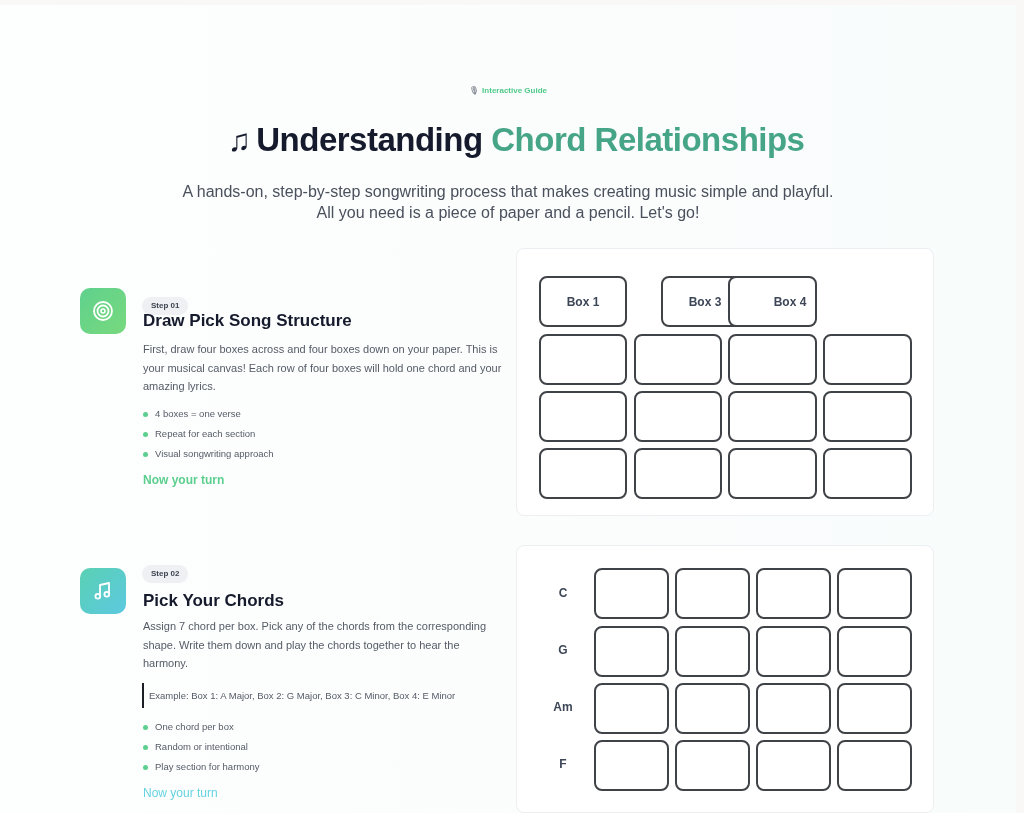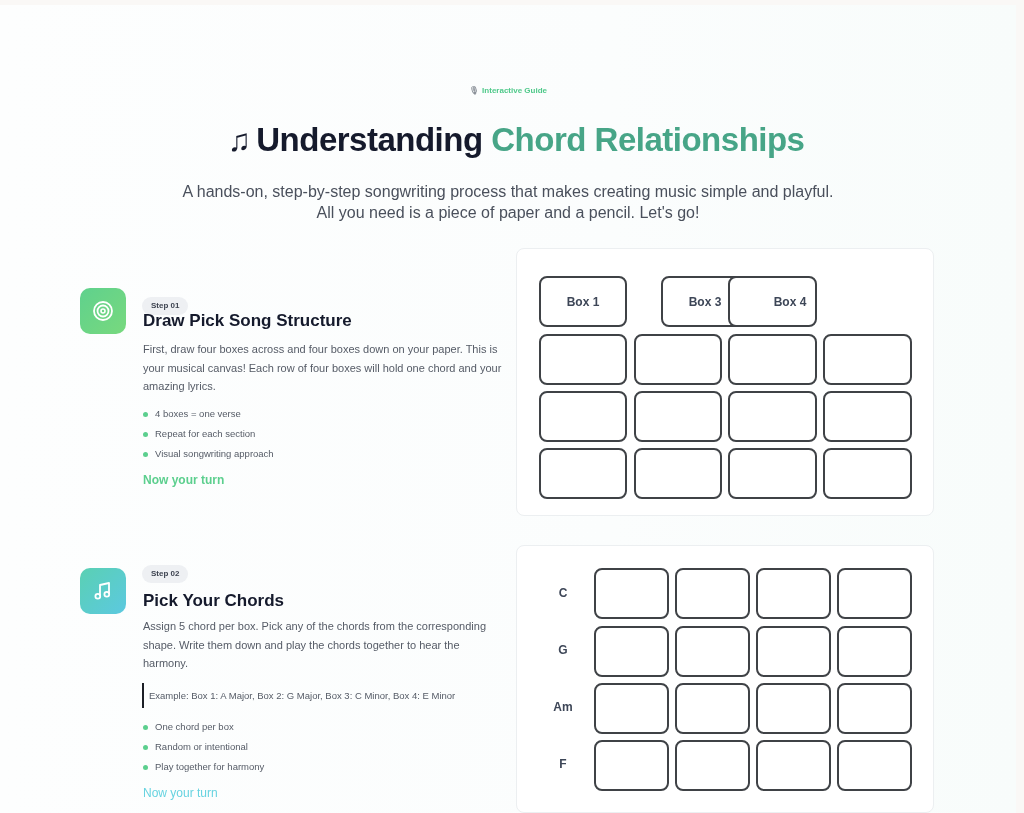--- a/index.html
+++ b/index.html
@@ -156,26 +156,26 @@
 
   <div class="step-icon s2">
     <svg width="22" height="22" viewBox="0 0 22 22">
       <path d="M8 16 V5 L17 3 V14" fill="none" stroke="#fff" stroke-width="1.8" stroke-linejoin="round"></path>
       <circle cx="5.8" cy="16.2" r="2.4" fill="none" stroke="#fff" stroke-width="1.8"></circle>
       <circle cx="14.8" cy="14.2" r="2.4" fill="none" stroke="#fff" stroke-width="1.8"></circle>
     </svg>
   </div>
   <div class="step-pill" style="left:142px; top:560px;">Step 02</div>
   <h2 class="step-heading" style="left:143px; top:586px;">Pick Your Chords</h2>
-  <p class="step-desc" style="left:143px; top:612px;">Assign 5 chord per box. Pick any of the chords from the corresponding shape. Write them down and play the chords together to hear the harmony.</p>
+  <p class="step-desc" style="left:143px; top:612px;">Assign 7 chord per box. Pick any of the chords from the corresponding shape. Write them down and play the chords together to hear the harmony.</p>
   <div class="example">Example: Box 1: A Major, Box 2: G Major, Box 3: C Minor, Box 4: E Minor</div>
   <ul class="bullets" style="left:143px; top:712px;">
     <li><span class="dot"></span><span>One chord per box</span></li>
     <li><span class="dot"></span><span>Random or intentional</span></li>
-    <li><span class="dot"></span><span>Play together for harmony</span></li>
+    <li><span class="dot"></span><span>Play section for harmony</span></li>
   </ul>
   <a class="cta c2" style="left:143px; top:781px;">Now your turn</a>
 
   <div class="card k2">
     <div class="chord-label" style="left:26px; top:40px;">C</div>
     <div class="chord-label" style="left:26px; top:97px;">G</div>
     <div class="chord-label" style="left:26px; top:154px;">Am</div>
     <div class="chord-label" style="left:26px; top:211px;">F</div>
 
     <div class="box" style="left:77px; top:22px; width:75px; height:51px;"></div>

